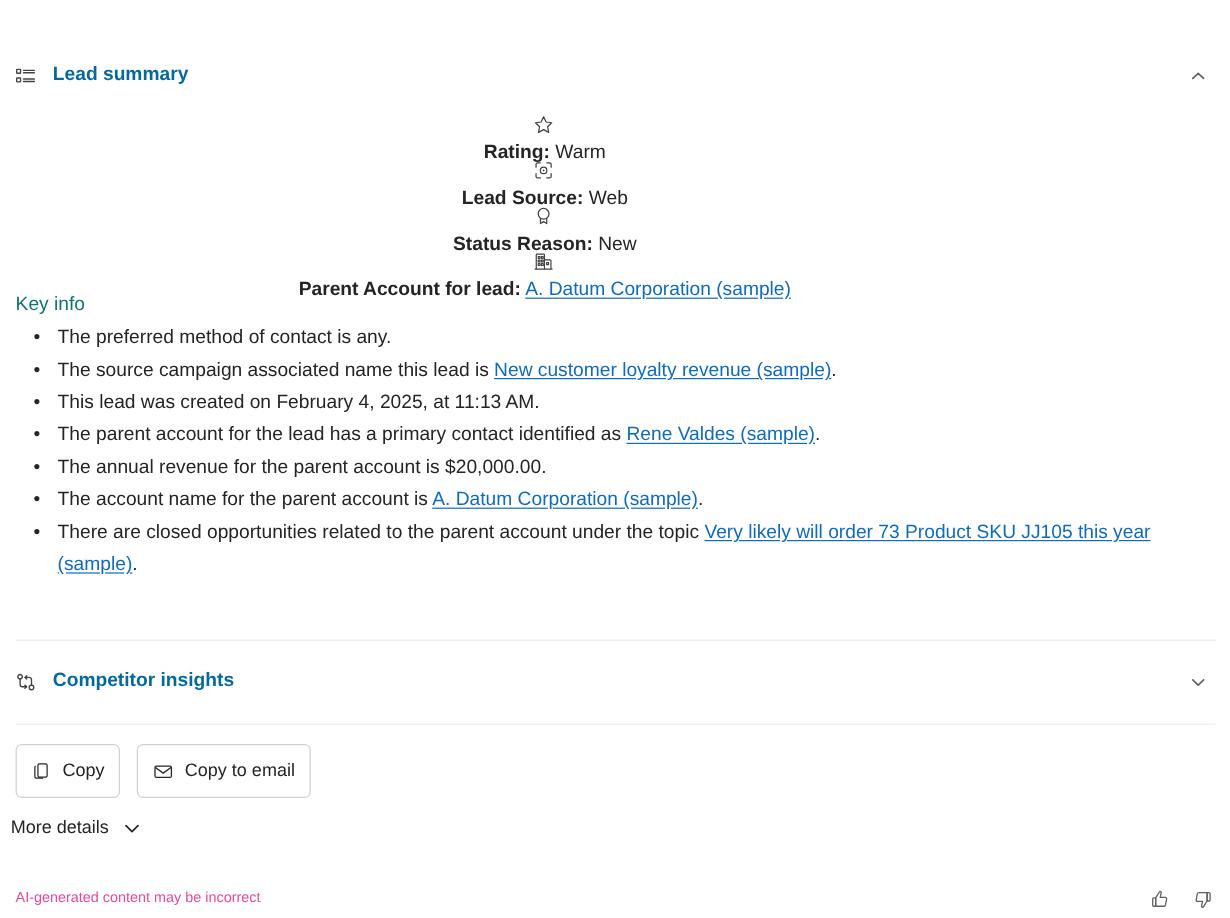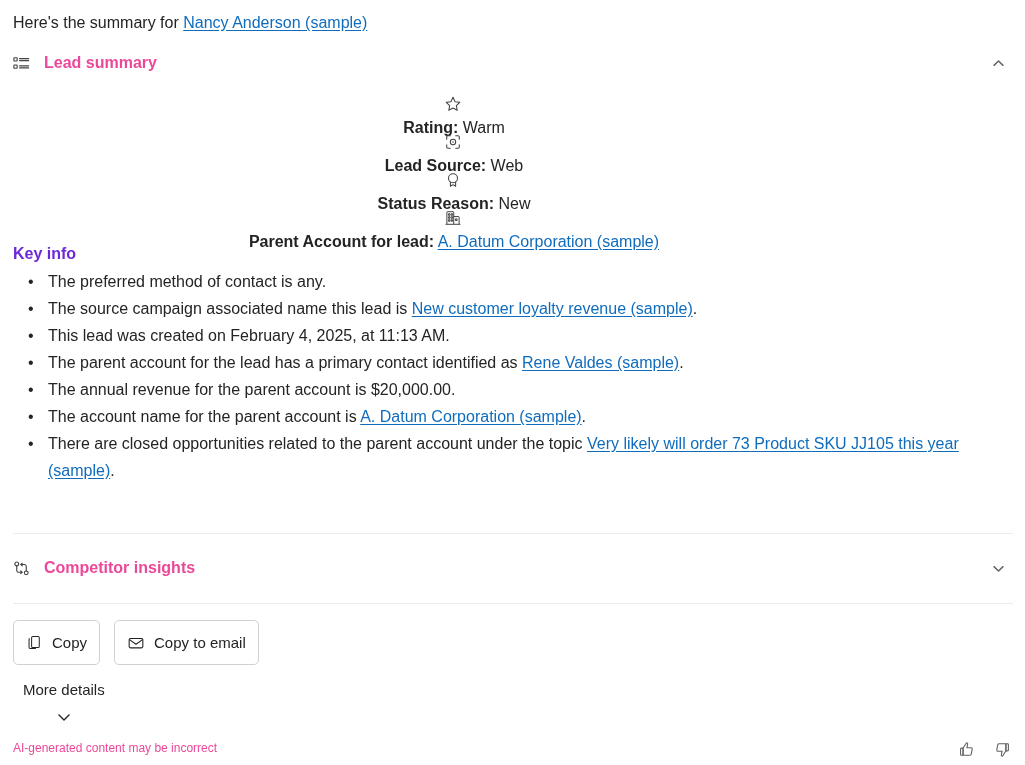--- a/index.html
+++ b/index.html
@@ -31,21 +31,21 @@
   .section-head {
     position: absolute; left: 0; width: 1025px;
     display: flex; align-items: center;
   }
   .section-head .sh-icon {
     width: 28px; margin-left: 12px;
     display: flex; align-items: center; justify-content: flex-start;
     flex: 0 0 28px;
   }
   .section-head .sh-title {
-    font-size: 16px; font-weight: bold; color: #ec4899;
+    font-size: 16px; font-weight: bold; color: #0369a1;
     margin-left: 4px;
   }
   .section-head .sh-chev {
     margin-left: auto; margin-right: 14px;
     width: 26px; height: 26px;
     display: flex; align-items: center; justify-content: center;
     cursor: pointer;
   }
 
   
@@ -58,21 +58,21 @@
     width: 26px; margin-left: 13px; flex: 0 0 26px;
     display: flex; align-items: center;
   }
   .field-row .f-text { margin-left: 8px; white-space: nowrap; }
   .field-row .f-label { font-weight: bold; color: #242424; }
   .field-row .f-value { color: #242424; }
 
   
   .keyinfo-title {
     position: absolute; left: 13px; top: 245px;
-    font-size: 16px; font-weight: bold; color: #6d28d9;
+    font-size: 16px; font-weight: normal; color: #0f766e;
   }
   ul.bullets {
     position: absolute; left: 13px; top: 268px;
     width: 995px;
     margin: 0; padding: 0 0 0 32px;
     list-style: none;
   }
   ul.bullets li {
     position: relative;
     font-size: 16px;
@@ -102,23 +102,23 @@
     height: 45px; padding: 0 12px;
     border: 1px solid #d1d1d1; border-radius: 5px;
     background: #ffffff; color: #242424;
     font-family: "Liberation Sans", sans-serif;
     font-size: 15px;
     cursor: pointer;
   }
 
   
   .more-details {
-    position: absolute; left: 23px; top: 681px;
+    position: absolute; left: 9px; top: 681px;
     display: inline-flex; align-items: center; gap: 11px;
-    font-size: 15px; color: #242424; cursor: pointer; flex-direction: column;
+    font-size: 15px; color: #242424; cursor: pointer;
   }
 
   
   .footer-note {
     position: absolute; left: 13px; top: 741px;
     font-size: 12px; color: #ec4899;
   }
   .feedback {
     position: absolute; right: 10px; top: 736px;
     display: flex; gap: 10px; align-items: center;
@@ -129,23 +129,20 @@
     cursor: pointer;
   }
 
   svg { display: block; }
 </style>
 </head>
 <body>
 
 <div class="page">
 
-  <div class="intro">
-    <span>Here's the summary for </span><a class="link">Nancy Anderson (sample)</a>
-  </div>
 
   <div class="section-head" style="top:48px;height:30px;">
     <span class="sh-icon">
       <svg width="19" height="19" viewBox="0 0 20 20" fill="none" stroke="#424242" stroke-width="1.2">
         <rect x="2" y="4" width="3.4" height="3.4" rx="0.5"></rect>
         <rect x="2" y="11.6" width="3.4" height="3.4" rx="0.5"></rect>
         <line x1="8" y1="4.9" x2="17.5" y2="4.9" stroke-linecap="round"></line>
         <line x1="8" y1="7" x2="17.5" y2="7" stroke-linecap="round"></line>
         <line x1="8" y1="12.5" x2="17.5" y2="12.5" stroke-linecap="round"></line>
         <line x1="8" y1="14.6" x2="17.5" y2="14.6" stroke-linecap="round"></line>

